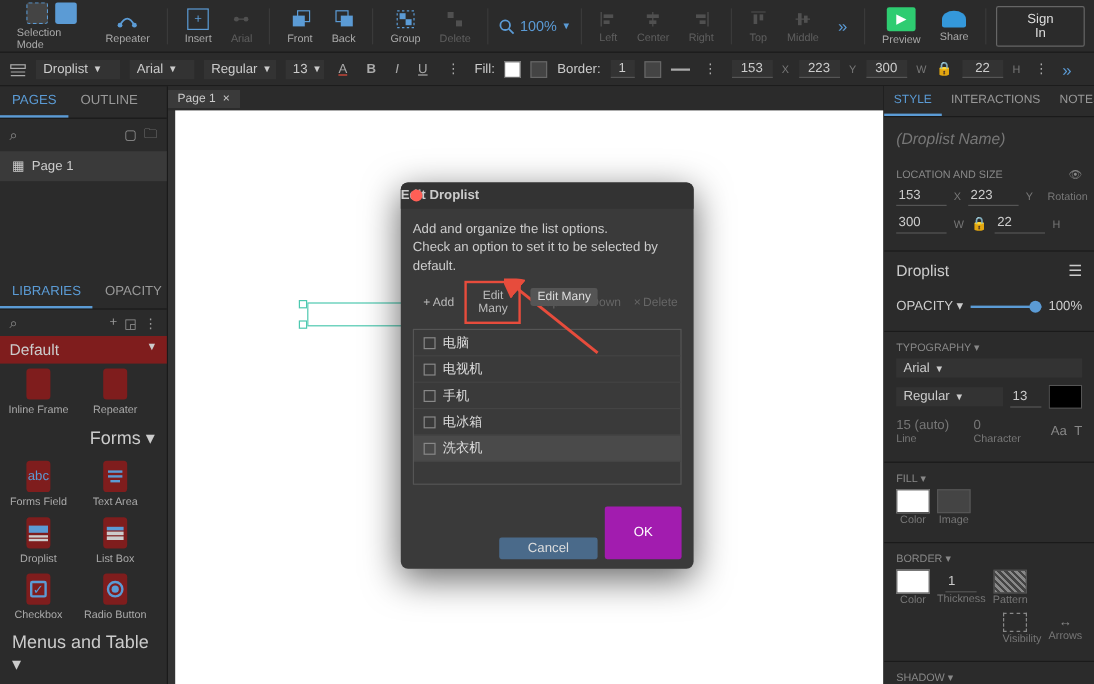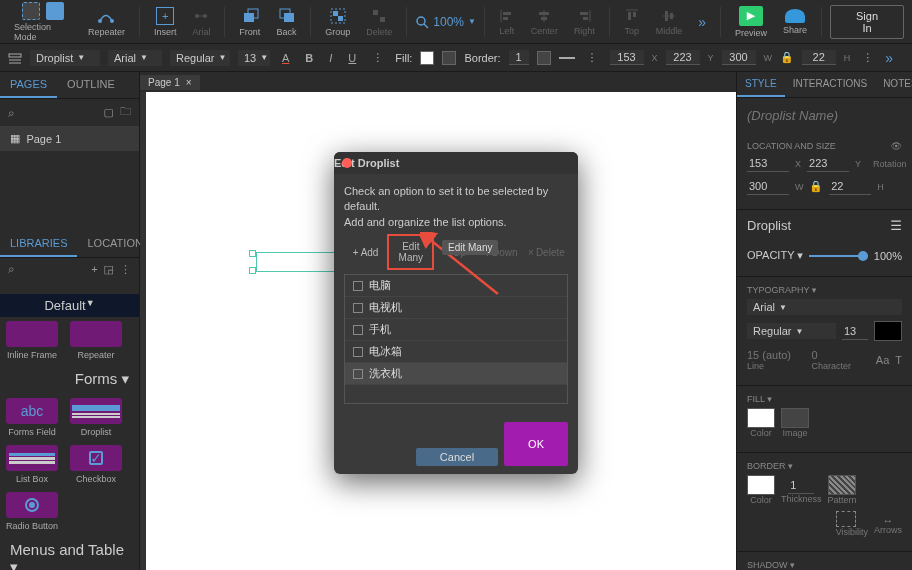--- a/index.html
+++ b/index.html
@@ -30,24 +30,24 @@
 
 
 .left-panel { width: 140px; background: #2b2b2b; border-right: 1px solid #1a1a1a; display: flex; flex-direction: column; }
 .tabs { display: flex; border-bottom: 1px solid #1a1a1a; }
 .tab { padding: 6px 10px; font-size: 11px; color: #999; cursor: pointer; }
 .tab.active { color: #5b9bd5; border-bottom: 2px solid #5b9bd5; }
 .search-row { display: flex; align-items: center; padding: 4px 8px; gap: 6px; }
 .search-icon { color: #888; font-size: 12px; }
 .page-row { padding: 6px 10px; background: #3a3a3a; display: flex; align-items: center; gap: 6px; font-size: 11px; }
 .section-header { padding: 6px 10px; font-size: 15px; color: #ccc; display: flex; justify-content: flex-end; align-items: center; }
-.lib-select { background: #0f172a; color: #ccc; padding: 4px 8px; font-size: 13px; border: none; width: 100%; display: flex; justify-content: center; margin-top: 14px; }
+.lib-select { background: #7f1d1d; color: #ccc; padding: 4px 8px; font-size: 13px; border: none; width: 100%; display: flex; justify-content: space-between; }
 .widget-grid { display: flex; flex-wrap: wrap; padding: 4px; gap: 8px; }
 .widget { width: 56px; display: flex; flex-direction: column; align-items: center; gap: 3px; cursor: pointer; }
-.widget-icon { width: 52px; height: 26px; background: #701a75; border-radius: 3px; display: flex; align-items: center; justify-content: center; color: #5b9bd5; font-size: 14px; }
+.widget-icon { width: 20px; height: 26px; background: #7f1d1d; border-radius: 3px; display: flex; align-items: center; justify-content: center; color: #5b9bd5; font-size: 11px; }
 .widget-label { font-size: 9px; color: #aaa; text-align: center; }
 
 
 .canvas-area { flex: 1; background: #333; position: relative; }
 .canvas-tab-bar { height: 20px; background: #2b2b2b; display: flex; align-items: center; font-size: 10px; }
 .canvas-tab { padding: 2px 8px; background: #3a3a3a; display: flex; align-items: center; gap: 6px; }
 .canvas-page { position: absolute; left: 6px; top: 20px; right: 0; bottom: 0; background: #fff; }
 .droplist-widget { position: absolute; left: 110px; top: 160px; width: 120px; height: 20px; border: 1px solid #4ec9b0; background: #fff; }
 .droplist-widget::before, .droplist-widget::after { content: ''; position: absolute; width: 5px; height: 5px; border: 1px solid #4ec9b0; background: #fff; left: -8px; }
 .droplist-widget::before { top: -3px; }
@@ -285,21 +285,21 @@
       <span style="color:#999">▢</span>
       <span style="color:#999">🗀</span>
     </div>
     <div class="page-row">
       <span>▦</span>
       <span>Page 1</span>
     </div>
     <div style="flex:0 0 80px"></div>
     <div class="tabs">
       <div class="tab active">LIBRARIES</div>
-      <div class="tab">LOCATION</div>
+      <div class="tab">OPACITY</div>
     </div>
     <div class="search-row">
       <span class="search-icon">⌕</span>
       <span style="flex:1"></span>
       <span style="color:#999">+</span>
       <span style="color:#999">◲</span>
       <span style="color:#999">⋮</span>
     </div>
     <div class="lib-select">
         <span>Default</span>
@@ -320,20 +320,28 @@
           <span class="widget-label">Repeater</span>
         </div>
     </div>
     <div class="section-header">
         <span>Forms ▾</span>
       </div>
     <div class="widget-grid">
       <div class="widget">
           <div class="widget-icon">abc</div>
           <span class="widget-label">Forms Field</span>
+        </div>
+      <div class="widget">
+          <div class="widget-icon" style="flex-direction:column;gap:2px;padding:4px">
+            <div style="height:2px;background:#5b9bd5;width:100%"></div>
+            <div style="height:2px;background:#5b9bd5;width:100%"></div>
+            <div style="height:2px;background:#5b9bd5;width:70%"></div>
+          </div>
+          <span class="widget-label">Text Area</span>
         </div>
       <div class="widget">
           <div class="widget-icon" style="flex-direction:column;padding:2px">
             <div style="height:6px;background:#5b9bd5;width:100%"></div>
             <div style="height:2px;background:#ccc;width:100%;margin-top:2px"></div>
             <div style="height:2px;background:#ccc;width:100%;margin-top:1px"></div>
           </div>
           <span class="widget-label">Droplist</span>
         </div>
       <div class="widget">
@@ -492,22 +500,22 @@
     </div>
   </div>
 </div>
 
 <div class="dialog">
   <div class="dialog-title">
     <div class="dialog-close"></div>
     <div class="dialog-title-text">Edit Droplist</div>
   </div>
   <div class="dialog-body">
+    <div class="dialog-desc">Add and organize the list options.</div>
     <div class="dialog-desc">Check an option to set it to be selected by default.</div>
-    <div class="dialog-desc">Add and organize the list options.</div>
     <div class="dialog-actions">
       <div class="dialog-action">
           <span>+</span>
           <span>Add</span>
         </div>
       <div class="dialog-action">
           <span>Edit Many</span>
           <div class="highlight-box"></div>
         </div>
       <div class="dialog-action disabled">

